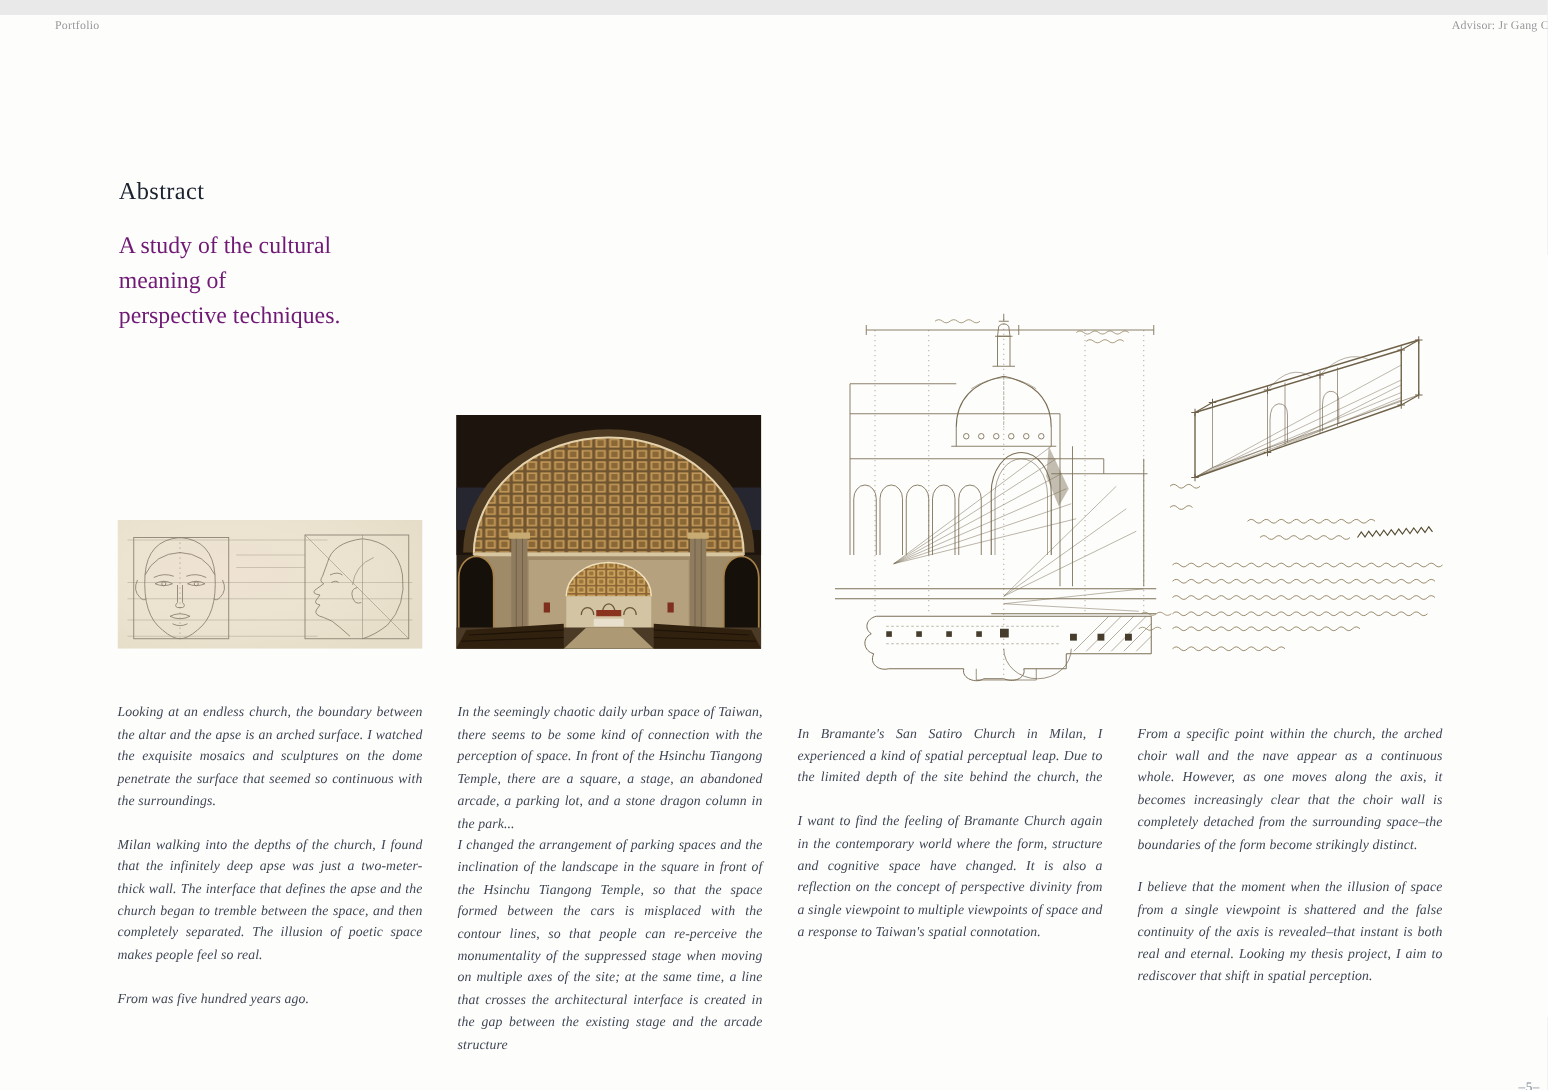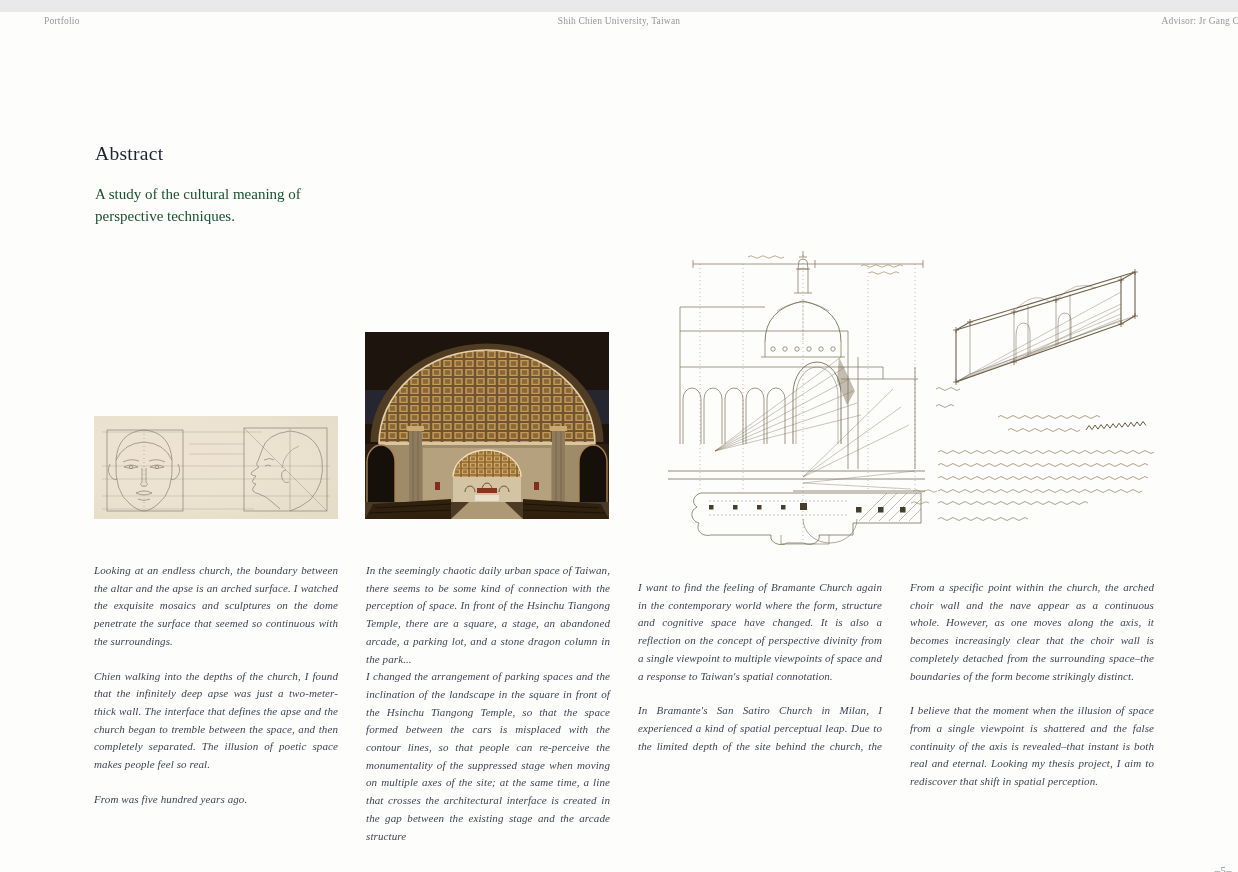--- a/index.html
+++ b/index.html
@@ -12,21 +12,21 @@
   .hdr{position:absolute;top:4px;font-size:9.5px;color:var(--muted,#97989a);letter-spacing:.2px;white-space:nowrap}
   .hdr-left{left:44px}
   .hdr-center{left:0;right:0;text-align:center}
   .hdr-right{right:-4px}
   .title{
     position:absolute;left:95px;top:131px;
     font-size:19.5px;font-weight:normal;color:var(--title,#1c2330);letter-spacing:.3px;
   }
   .subtitle{
     position:absolute;left:95px;top:171px;width:210px;
-    font-size:15px;line-height:1.48;color:#14532d;white-space:pre-line;
+    font-size:19px;line-height:1.48;color:#701a75;white-space:pre-line;
   }
   .fig{position:absolute}
   .fig svg{display:block}
   #fig-faces{left:94px;top:404px}
   #fig-photo{left:365px;top:320px}
   #fig-section{left:653px;top:227px}
   #fig-box{left:936px;top:250px}
   .col{
     position:absolute;top:550px;width:244px;
     font-size:11px;line-height:17.7px;letter-spacing:.1px;
@@ -40,21 +40,20 @@
     position:absolute;right:6px;top:853px;font-size:10.5px;
     color:var(--page-number,#7d8795);letter-spacing:.5px;
   }
 </style>
 </head>
 <body>
 
 <div class="page">
 
   <div class="hdr hdr-left">Portfolio</div>
-  <div class="hdr hdr-center">Shih Chien University, Taiwan</div>
   <div class="hdr hdr-right">Advisor: Jr Gang Cl</div>
 
   <h1 class="title">Abstract</h1>
   <div class="subtitle">A study of the cultural meaning of
 perspective techniques.</div>
 
   <div class="fig" id="fig-faces">
     <svg width="244" height="103" viewBox="0 0 244 103">
       <defs>
         <radialGradient id="paperblush" cx="35%" cy="40%" r="75%">
@@ -323,30 +322,30 @@
         <path d="M2,216 q3,-3 6,0 q3,3 6,0 q3,-3 6,0 q3,3 6,0 q3,-3 6,0 q3,3 6,0 q3,-3 6,0 q3,3 6,0 q3,-3 6,0 q3,3 6,0 q3,-3 6,0 q3,3 6,0 q3,-3 6,0 q3,3 6,0 q3,-3 6,0 q3,3 6,0 q3,-3 6,0 q3,3 6,0 q3,-3 6,0 q3,3 6,0 q3,-3 6,0 q3,3 6,0 q3,-3 6,0 q3,3 6,0 q3,-3 6,0 q3,3 6,0 q3,-3 6,0 q3,3 6,0 q3,-3 6,0 q3,3 6,0 q3,-3 6,0 q3,3 6,0 q3,-3 6,0 q3,3 6,0 q3,-3 6,0"></path>
         <path d="M2,229 q3,-3 6,0 q3,3 6,0 q3,-3 6,0 q3,3 6,0 q3,-3 6,0 q3,3 6,0 q3,-3 6,0 q3,3 6,0 q3,-3 6,0 q3,3 6,0 q3,-3 6,0 q3,3 6,0 q3,-3 6,0 q3,3 6,0 q3,-3 6,0 q3,3 6,0 q3,-3 6,0 q3,3 6,0 q3,-3 6,0 q3,3 6,0 q3,-3 6,0 q3,3 6,0 q3,-3 6,0 q3,3 6,0 q3,-3 6,0 q3,3 6,0 q3,-3 6,0 q3,3 6,0 q3,-3 6,0 q3,3 6,0 q3,-3 6,0 q3,3 6,0 q3,-3 6,0 q3,3 6,0"></path>
         <path d="M2,241 q3,-3 6,0 q3,3 6,0 q3,-3 6,0 q3,3 6,0 q3,-3 6,0 q3,3 6,0 q3,-3 6,0 q3,3 6,0 q3,-3 6,0 q3,3 6,0 q3,-3 6,0 q3,3 6,0 q3,-3 6,0 q3,3 6,0 q3,-3 6,0 q3,3 6,0 q3,-3 6,0 q3,3 6,0 q3,-3 6,0 q3,3 6,0 q3,-3 6,0 q3,3 6,0 q3,-3 6,0 q3,3 6,0 q3,-3 6,0"></path>
         <path d="M2,257 q3,-3 6,0 q3,3 6,0 q3,-3 6,0 q3,3 6,0 q3,-3 6,0 q3,3 6,0 q3,-3 6,0 q3,3 6,0 q3,-3 6,0 q3,3 6,0 q3,-3 6,0 q3,3 6,0 q3,-3 6,0 q3,3 6,0 q3,-3 6,0"></path>
       </g>
     </svg>
   </div>
 
   <div class="col" id="col-0">
       <p class="">Looking at an endless church, the boundary between the altar and the apse is an arched surface. I watched the exquisite mosaics and sculptures on the dome penetrate the surface that seemed so continuous with the surroundings.</p>
-      <p class="gap ">Chien walking into the depths of the church, I found that the infinitely deep apse was just a two-meter-thick wall. The interface that defines the apse and the church began to tremble between the space, and then completely separated. The illusion of poetic space makes people feel so real.</p>
+      <p class="gap ">Milan walking into the depths of the church, I found that the infinitely deep apse was just a two-meter-thick wall. The interface that defines the apse and the church began to tremble between the space, and then completely separated. The illusion of poetic space makes people feel so real.</p>
       <p class="gap ">From was five hundred years ago.</p>
     </div>
   <div class="col" id="col-1">
       <p class="">In the seemingly chaotic daily urban space of Taiwan, there seems to be some kind of connection with the perception of space. In front of the Hsinchu Tiangong Temple, there are a square, a stage, an abandoned arcade, a parking lot, and a stone dragon column in the park...</p>
       <p class="runon">I changed the arrangement of parking spaces and the inclination of the landscape in the square in front of the Hsinchu Tiangong Temple, so that the space formed between the cars is misplaced with the contour lines, so that people can re-perceive the monumentality of the suppressed stage when moving on multiple axes of the site; at the same time, a line that crosses the architectural interface is created in the gap between the existing stage and the arcade structure</p>
     </div>
   <div class="col" id="col-2">
+      <p class="gap runon">In Bramante's San Satiro Church in Milan, I experienced a kind of spatial perceptual leap. Due to the limited depth of the site behind the church, the</p>
       <p class="gap ">I want to find the feeling of Bramante Church again in the contemporary world where the form, structure and cognitive space have changed. It is also a reflection on the concept of perspective divinity from a single viewpoint to multiple viewpoints of space and a response to Taiwan's spatial connotation.</p>
-      <p class="gap runon">In Bramante's San Satiro Church in Milan, I experienced a kind of spatial perceptual leap. Due to the limited depth of the site behind the church, the</p>
     </div>
   <div class="col" id="col-3">
       <p class="gap ">From a specific point within the church, the arched choir wall and the nave appear as a continuous whole. However, as one moves along the axis, it becomes increasingly clear that the choir wall is completely detached from the surrounding space–the boundaries of the form become strikingly distinct.</p>
       <p class="gap ">I believe that the moment when the illusion of space from a single viewpoint is shattered and the false continuity of the axis is revealed–that instant is both real and eternal. Looking my thesis project, I aim to rediscover that shift in spatial perception.</p>
     </div>
 
   <div class="page-number">–5–</div>
 
 </div>
 

